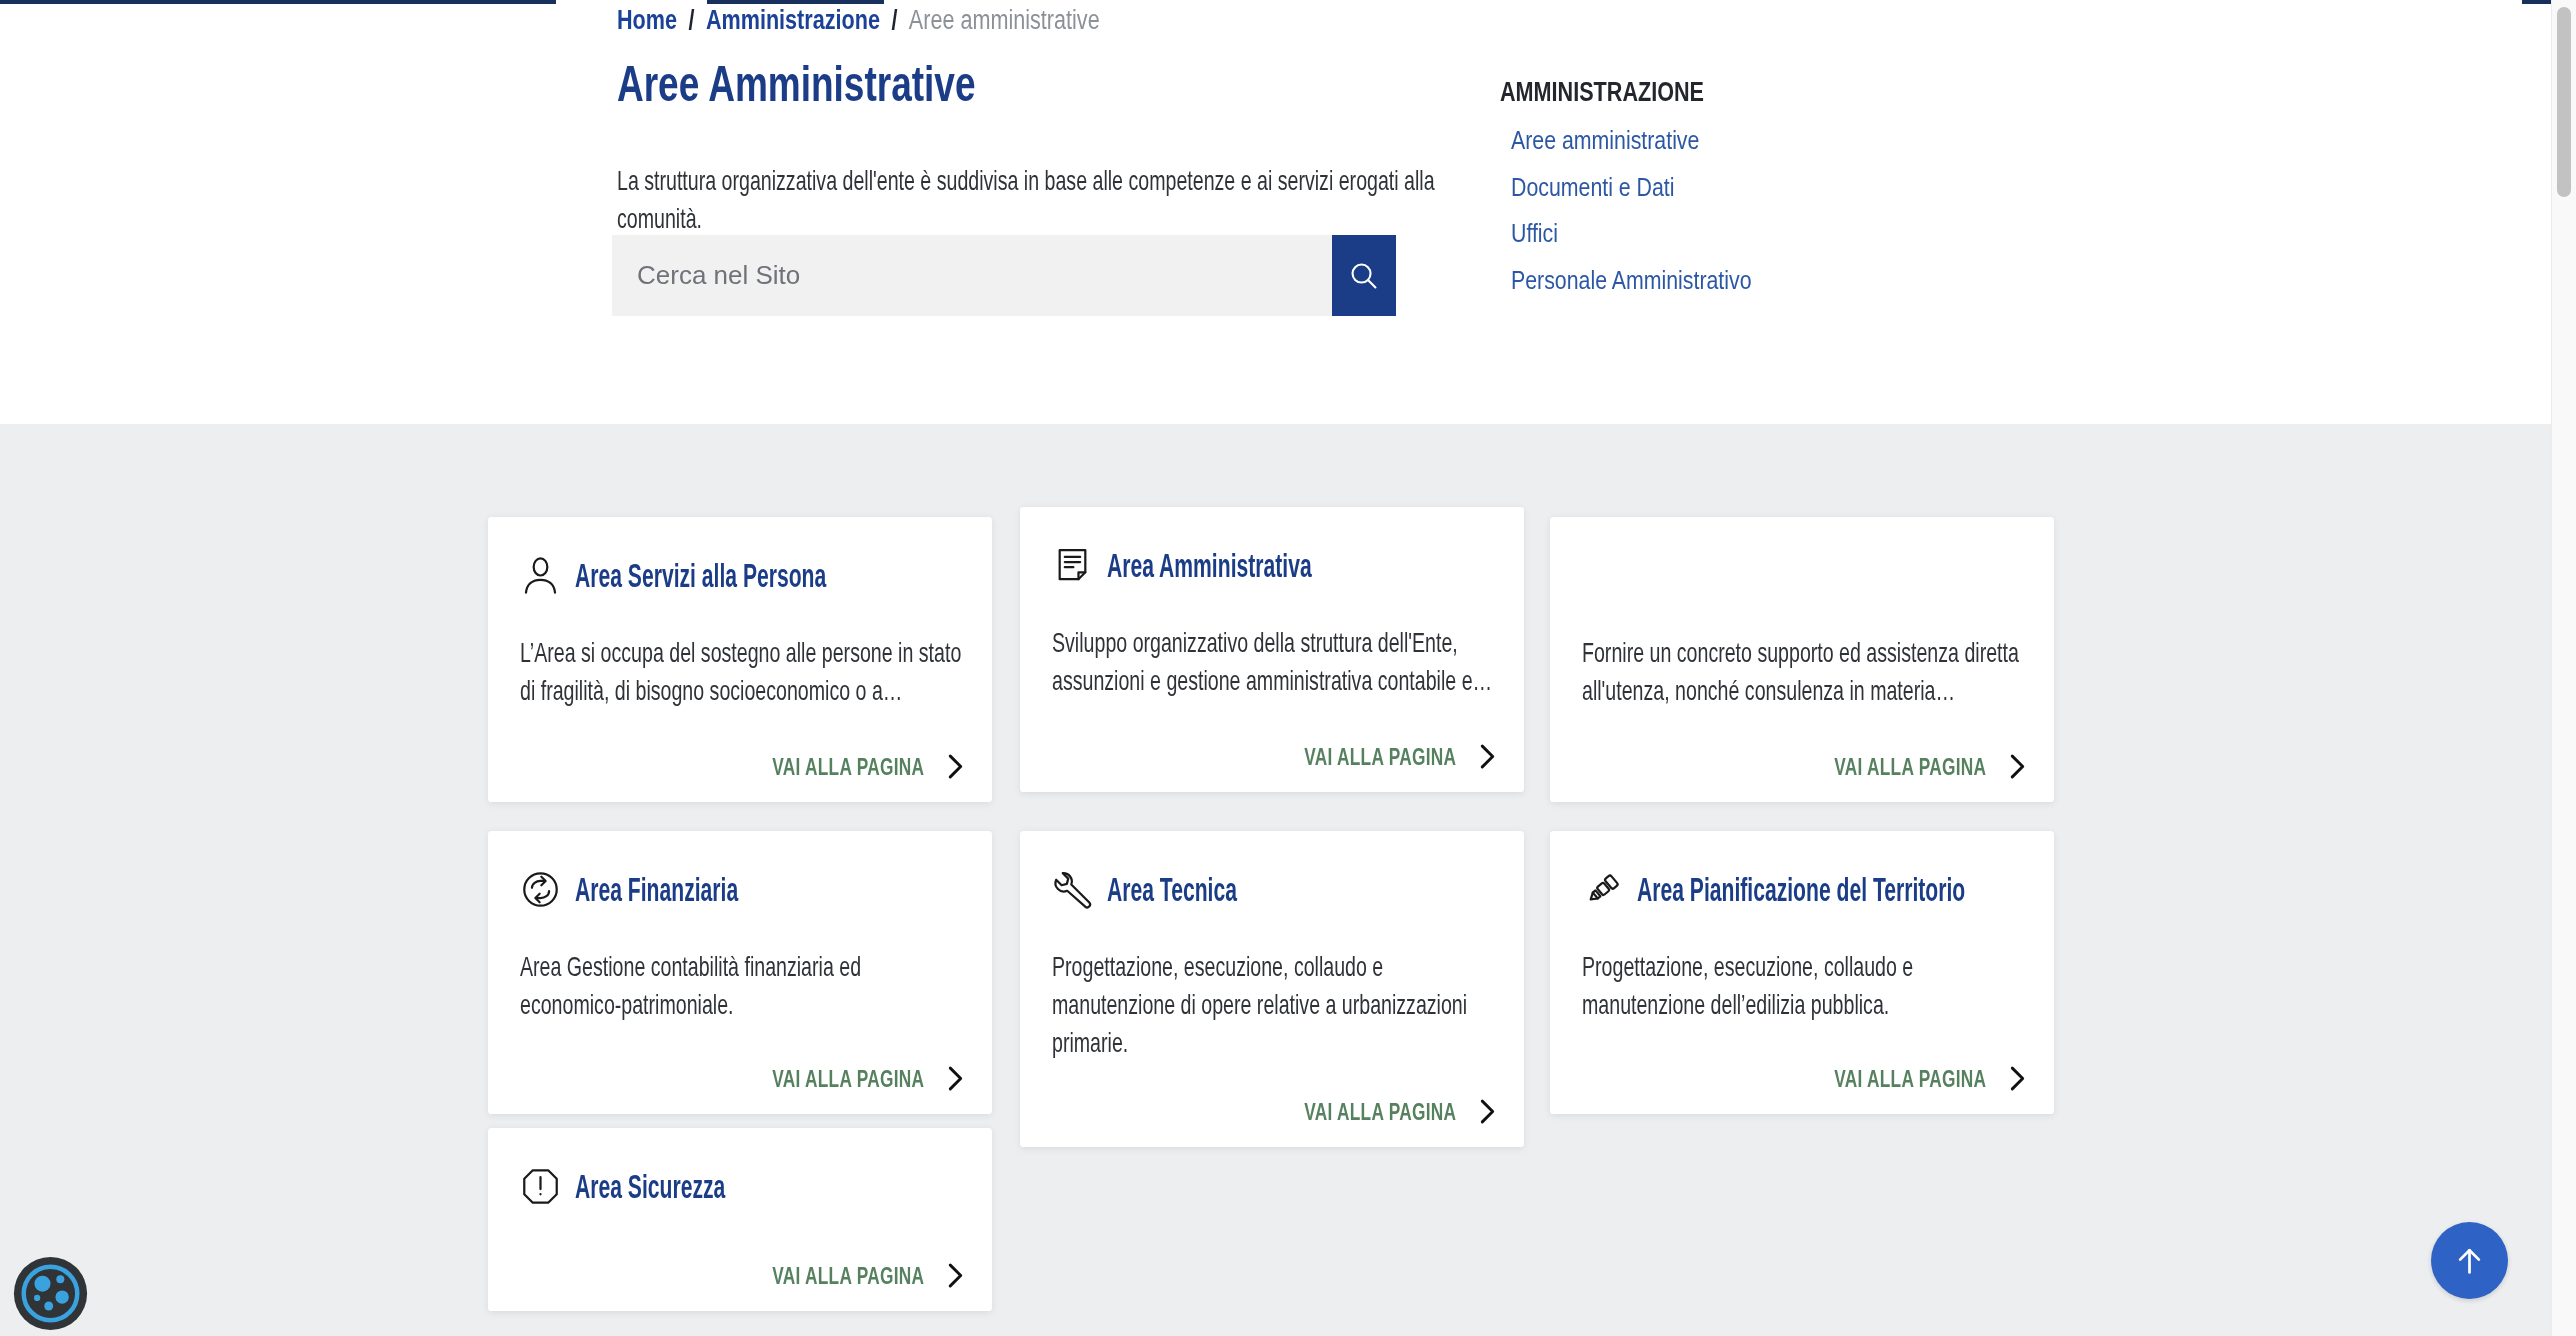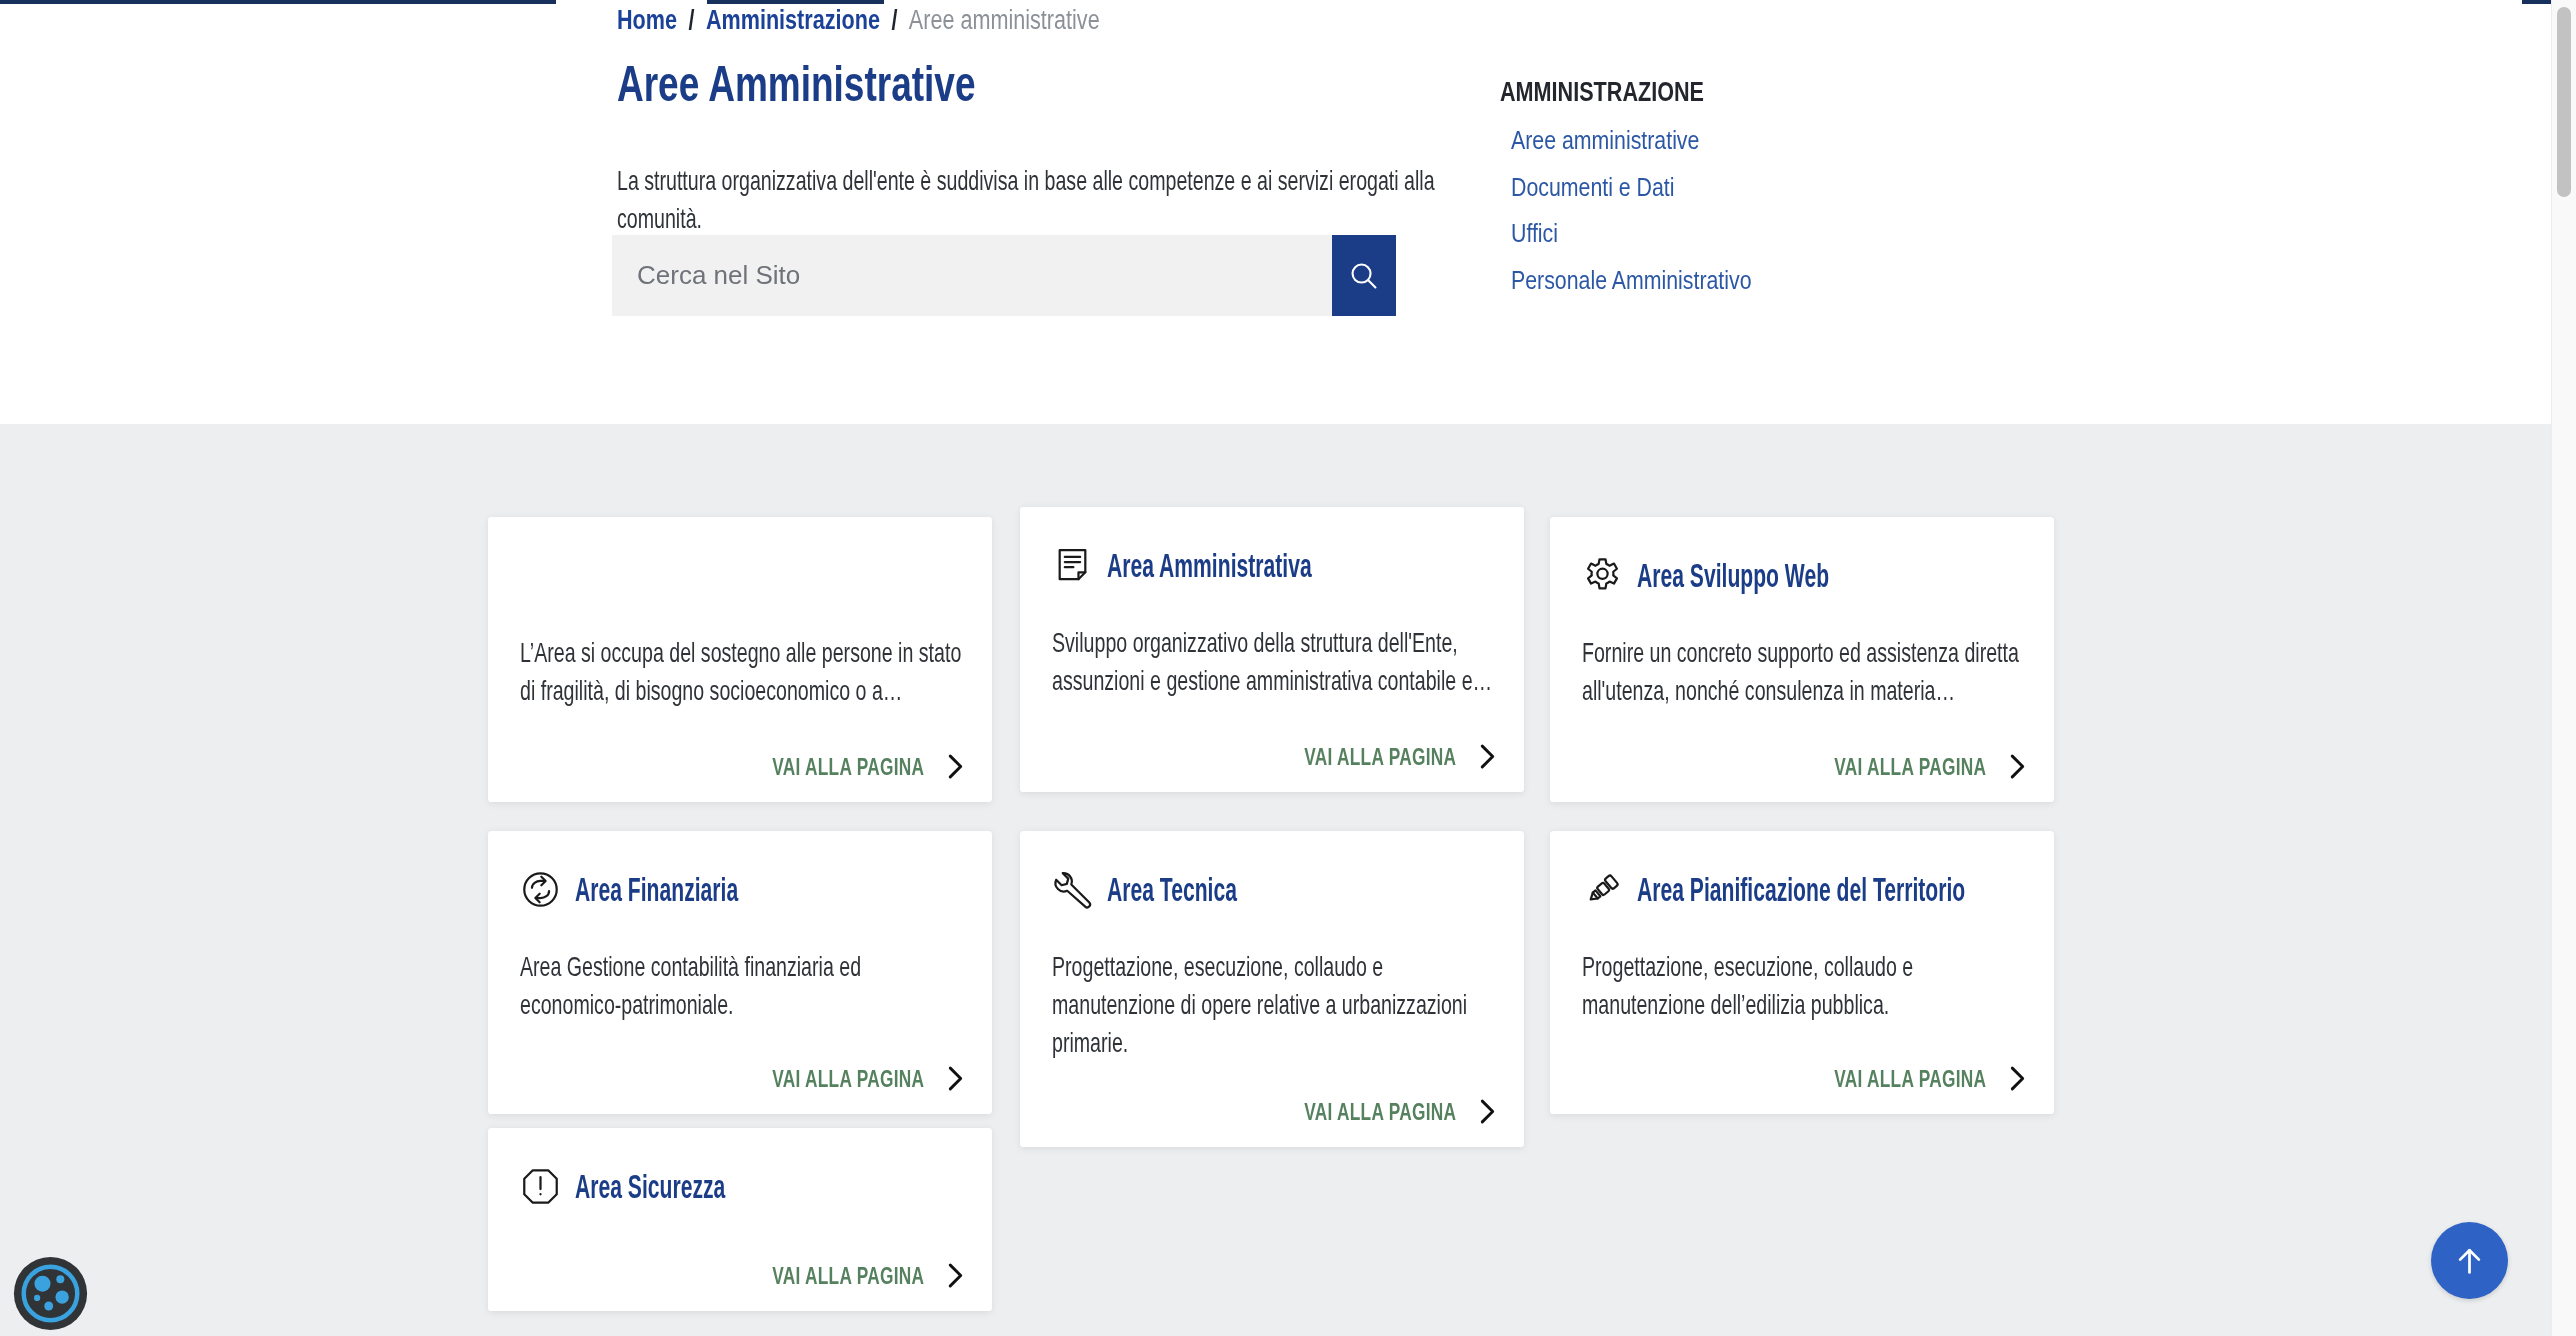--- a/index.html
+++ b/index.html
@@ -108,20 +108,27 @@
 
 <div class="rail-heading">AMMINISTRAZIONE</div>
 <a class="rail-link" id="rail-link-0">Aree amministrative</a>
 <a class="rail-link" id="rail-link-1">Documenti e Dati</a>
 <a class="rail-link" id="rail-link-2">Uffici</a>
 <a class="rail-link" id="rail-link-3">Personale Amministrativo</a>
 
 <section class="gray-section">
 
   <article class="card" id="card-0">
+    <div class="card-head">
+      <svg class="card-icon" viewBox="0 0 48 48" fill="none" stroke="currentColor" stroke-width="2.6" stroke-linecap="round">
+        <ellipse cx="24" cy="14" rx="8" ry="10"></ellipse>
+        <path d="M7 44c1-10 8-15 17-15s16 5 17 15"></path>
+      </svg>
+      <a class="card-title">Area Servizi alla Persona</a>
+    </div>
     <p class="card-body">L’Area si occupa del sostegno alle persone in stato di fragilità, di bisogno socioeconomico o a…</p>
     <div class="card-footer">
       <span class="card-cta">VAI ALLA PAGINA</span>
       <svg class="cta-chevron" viewBox="0 0 18 26" fill="none" stroke="currentColor" stroke-width="2.8" stroke-linecap="round" stroke-linejoin="round">
         <polyline points="4 3 14 13 4 23"></polyline>
       </svg>
     </div>
   </article>
 
   <article class="card" id="card-1">
@@ -138,27 +145,20 @@
     <p class="card-body">Sviluppo organizzativo della struttura dell'Ente, assunzioni e gestione amministrativa contabile e…</p>
     <div class="card-footer">
       <span class="card-cta">VAI ALLA PAGINA</span>
       <svg class="cta-chevron" viewBox="0 0 18 26" fill="none" stroke="currentColor" stroke-width="2.8" stroke-linecap="round" stroke-linejoin="round">
         <polyline points="4 3 14 13 4 23"></polyline>
       </svg>
     </div>
   </article>
 
   <article class="card" id="card-2">
-    <div class="card-head">
-      <svg class="card-icon" viewBox="0 0 48 48" fill="none" stroke="currentColor" stroke-width="2.6" stroke-linejoin="round">
-        <path d="M27.5 5h-7l-1 5.4a14 14 0 0 0-3.7 2.2L10.6 10l-3.5 6.1 4.3 3.5a14 14 0 0 0 0 4.3l-4.3 3.5 3.5 6.1 5.2-2.4a14 14 0 0 0 3.7 2.2l1 5.7h7l1-5.7a14 14 0 0 0 3.7-2.2l5.2 2.4 3.5-6.1-4.3-3.5a14 14 0 0 0 0-4.3l4.3-3.5-3.5-6.1-5.2 2.6a14 14 0 0 0-3.7-2.2z"></path>
-        <circle cx="24" cy="22" r="6"></circle>
-      </svg>
-      <a class="card-title">Area Sviluppo Web</a>
-    </div>
     <p class="card-body">Fornire un concreto supporto ed assistenza diretta all'utenza, nonché consulenza in materia…</p>
     <div class="card-footer">
       <span class="card-cta">VAI ALLA PAGINA</span>
       <svg class="cta-chevron" viewBox="0 0 18 26" fill="none" stroke="currentColor" stroke-width="2.8" stroke-linecap="round" stroke-linejoin="round">
         <polyline points="4 3 14 13 4 23"></polyline>
       </svg>
     </div>
   </article>
 
   <article class="card" id="card-3">

